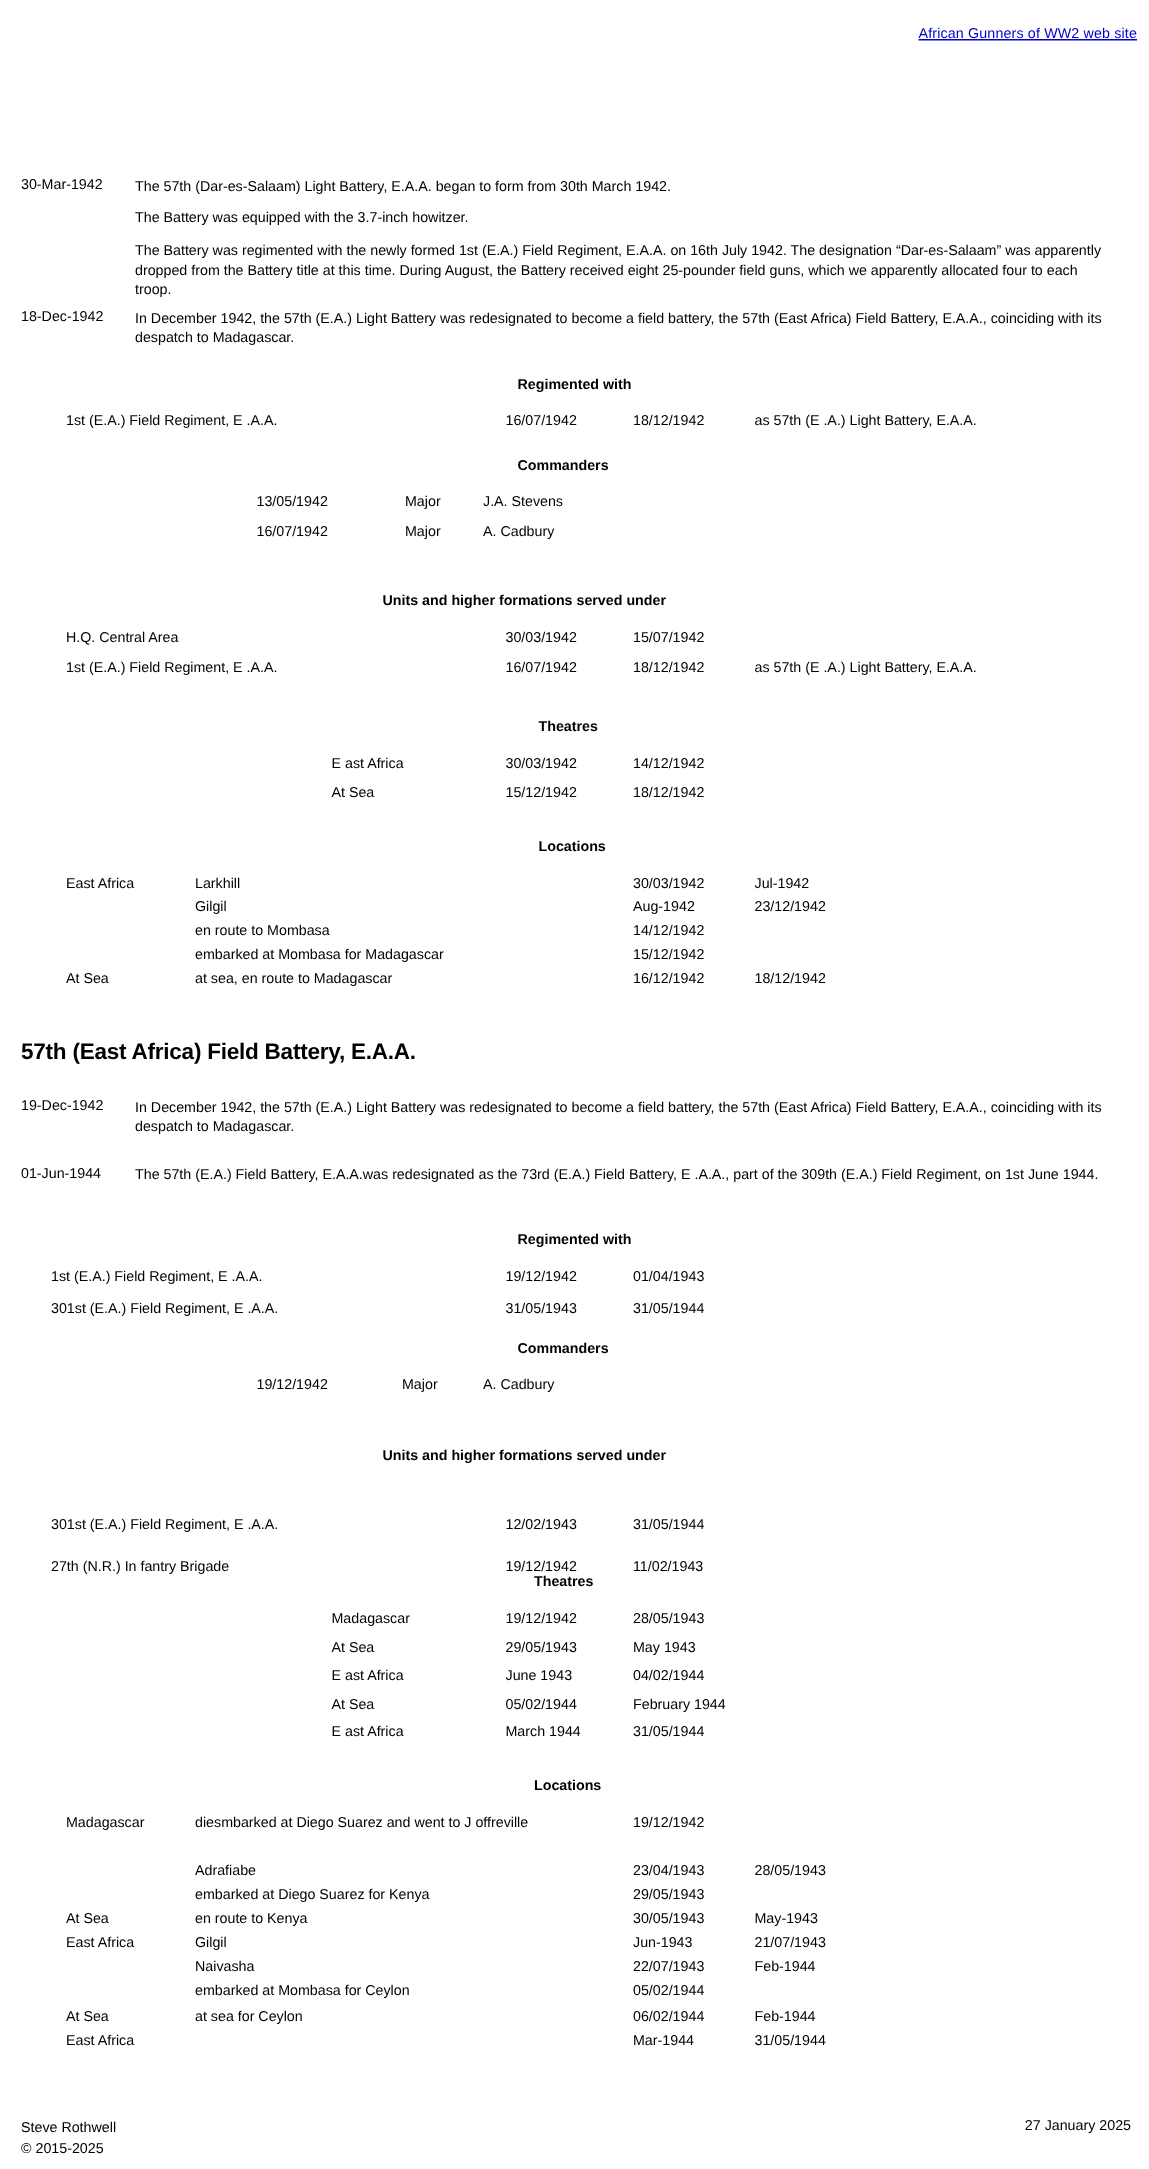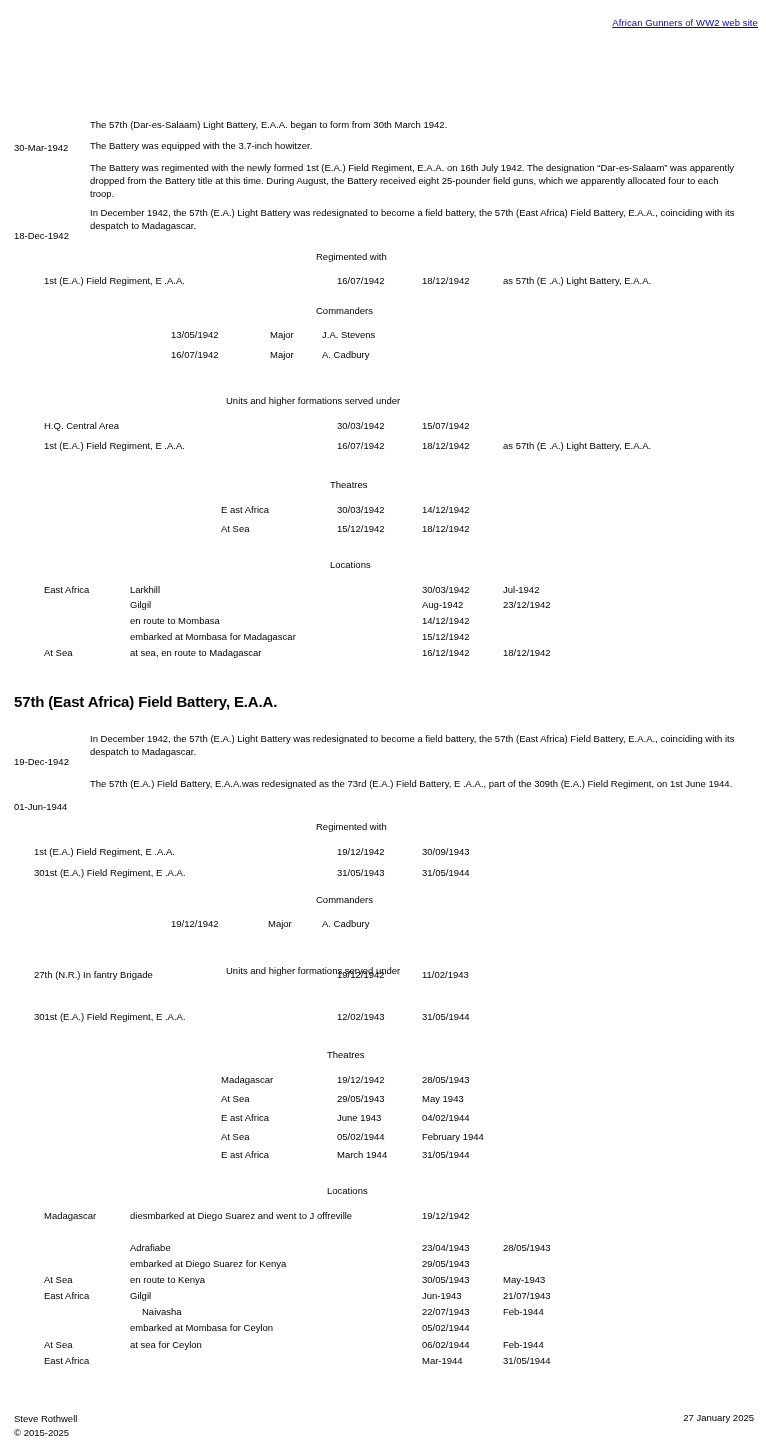--- a/index.html
+++ b/index.html
@@ -57,39 +57,39 @@
     left: 14px;
     width: 740px;
   }
   .entry .date {
     position: absolute;
     left: 0px;
     top: 0px;
     width: 70px;
     font-size: 9.5px;
     white-space: nowrap;
-    margin-top: 24px;
   }
   .entry .body {
     margin-left: 76px;
     width: 655px;
   }
   .entry .para {
     font-size: 9.5px;
     line-height: 13.3px;
     margin: 0 0 8px 0;
   }
   .entry .para:last-child { margin-bottom: 0; }
 
   
   .section-head {
     position: absolute;
     font-size: 9.5px;
-    font-weight: normal;
+    font-weight: bold;
     white-space: nowrap;
+    margin-left: 29px;
   }
   .row {
     position: absolute;
     font-size: 9.5px;
     white-space: nowrap;
     height: 13px;
     line-height: 13px;
   }
   .cell {
     position: absolute;
@@ -229,37 +229,37 @@
     <div class="date">01-Jun-1944</div>
     <div class="body">
       <p class="para">The 57th (E.A.) Field Battery, E.A.A.was redesignated as the 73rd (E.A.) Field Battery, E .A.A., part of the 309th (E.A.) Field Regiment, on 1st June 1944.</p>
     </div>
   </div>
 
   <div class="section-head" style="left:316px; top:821px;">Regimented with</div>
   <div class="row" style="left:0px; top:845px; width:766px;">
     <span class="cell" style="left:34px;">1st (E.A.) Field Regiment, E .A.A.</span>
     <span class="cell" style="left:337px;">19/12/1942</span>
-    <span class="cell" style="left:422px;">30/09/1943</span>
+    <span class="cell" style="left:422px;">01/04/1943</span>
   </div>
   <div class="row" style="left:0px; top:866px; width:766px;">
     <span class="cell" style="left:34px;">301st (E.A.) Field Regiment, E .A.A.</span>
     <span class="cell" style="left:337px;">31/05/1943</span>
     <span class="cell" style="left:422px;">31/05/1944</span>
   </div>
 
   <div class="section-head" style="left:316px; top:894px;">Commanders</div>
   <div class="row" style="left:0px; top:917px; width:766px;">
     <span class="cell" style="left:171px;">19/12/1942</span>
     <span class="cell" style="left:268px;">Major</span>
     <span class="cell" style="left:322px;">A. Cadbury</span>
   </div>
 
   <div class="section-head" style="left:226px; top:965px;">Units and higher formations served under</div>
-  <div class="row" style="left:0px; top:968px; width:704px;">
+  <div class="row" style="left:0px; top:1038px; width:704px;">
     <span class="cell" style="left:34px;">27th (N.R.) In fantry Brigade</span>
     <span class="cell" style="left:337px;">19/12/1942</span>
     <span class="cell" style="left:422px;">11/02/1943</span>
   </div>
   <div class="row" style="left:0px; top:1010px; width:766px;">
     <span class="cell" style="left:34px;">301st (E.A.) Field Regiment, E .A.A.</span>
     <span class="cell" style="left:337px;">12/02/1943</span>
     <span class="cell" style="left:422px;">31/05/1944</span>
   </div>
 
@@ -316,21 +316,21 @@
     <span class="cell" style="left:503px;">May-1943</span>
   </div>
   <div class="row" style="left:0px; top:1289px; width:766px;">
     <span class="cell" style="left:44px;">East Africa</span>
     <span class="cell" style="left:130px;">Gilgil</span>
     <span class="cell" style="left:422px;">Jun-1943</span>
     <span class="cell" style="left:503px;">21/07/1943</span>
   </div>
   <div class="row" style="left:0px; top:1305px; width:766px;">
     <span class="cell" style="left:44px;"></span>
-    <span class="cell" style="left:142px;">Naivasha</span>
+    <span class="cell" style="left:130px;">Naivasha</span>
     <span class="cell" style="left:422px;">22/07/1943</span>
     <span class="cell" style="left:503px;">Feb-1944</span>
   </div>
   <div class="row" style="left:0px; top:1321px; width:766px;">
     <span class="cell" style="left:44px;"></span>
     <span class="cell" style="left:130px;">embarked at Mombasa for Ceylon</span>
     <span class="cell" style="left:422px;">05/02/1944</span>
     <span class="cell" style="left:503px;"></span>
   </div>
   <div class="row" style="left:0px; top:1338px; width:766px;">

